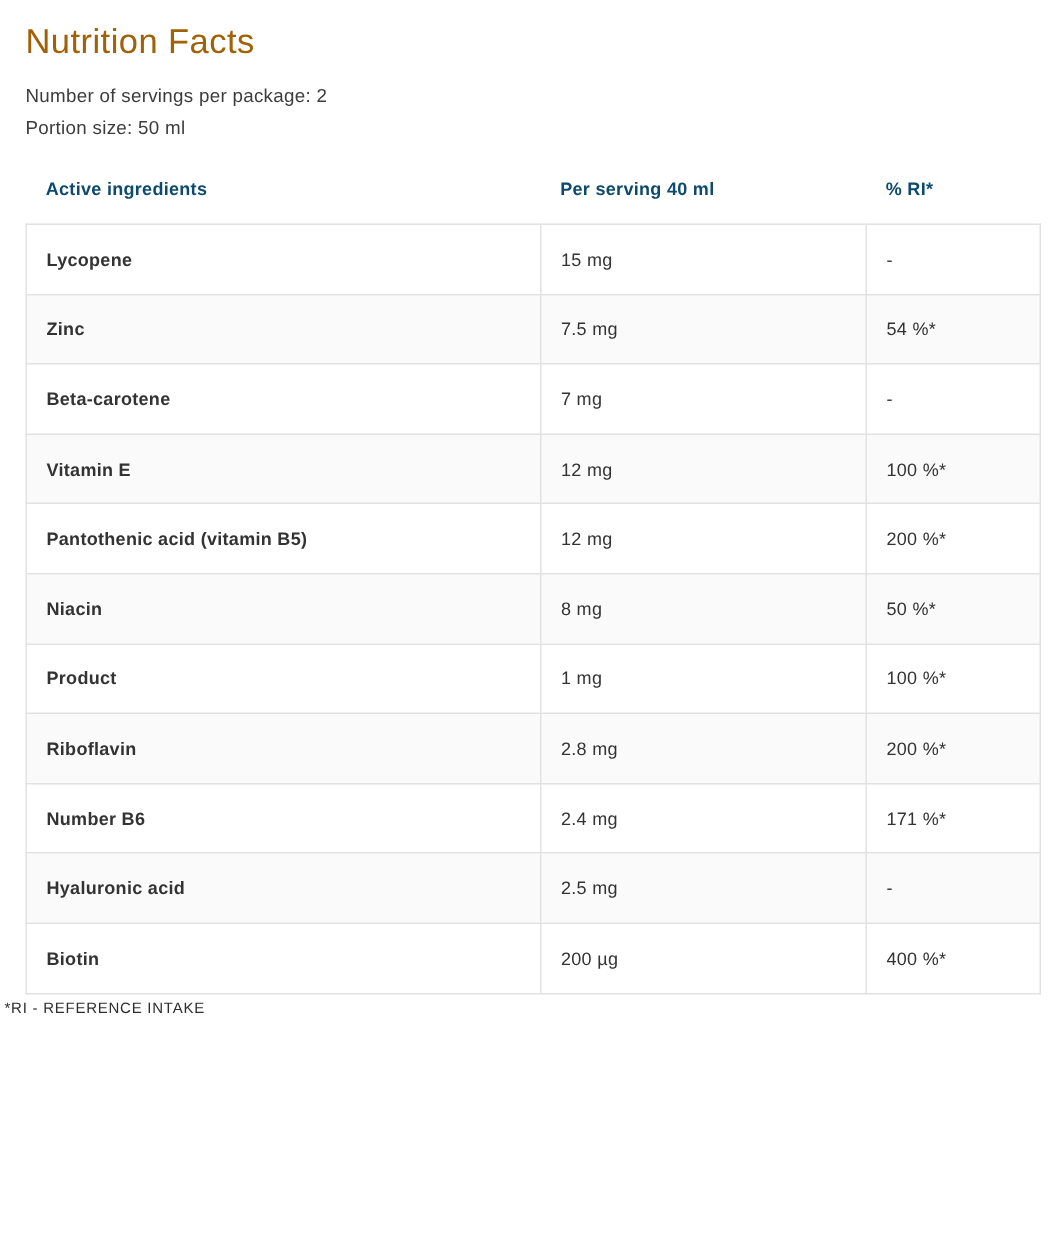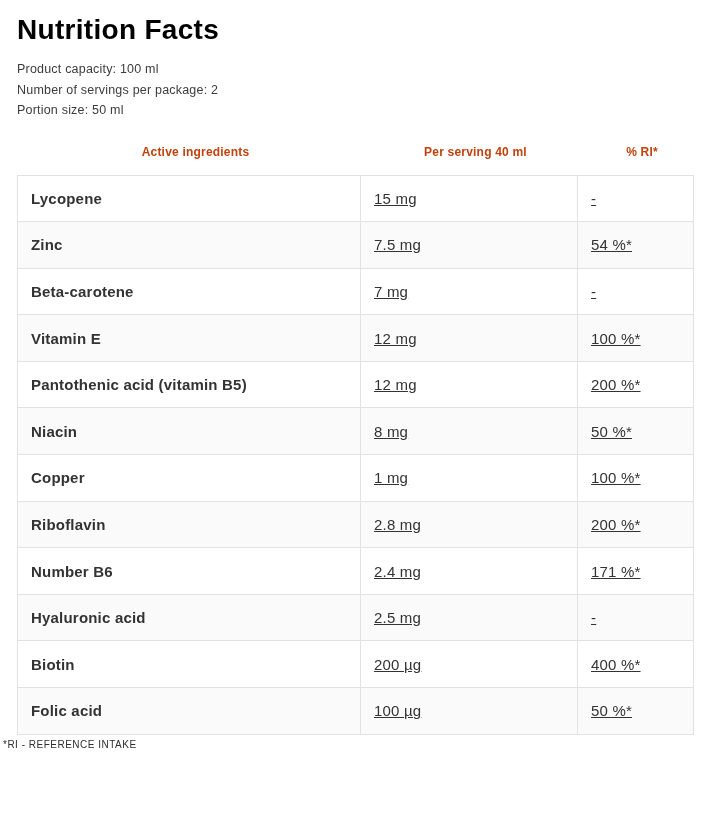--- a/index.html
+++ b/index.html
@@ -13,23 +13,23 @@
     font-family: "Liberation Sans", sans-serif;
     color: #2b2b2b;
     overflow: hidden;
   }
   .page {
     padding: 12px 16px 0 17px;
     box-sizing: border-box;
     width: 709px;
   }
   .page-title {
-    font-size: 28px;
-    font-weight: 700;
-    color: #000000;
+    font-size: 23px;
+    font-weight: 400;
+    color: #a16207;
     letter-spacing: 0.3px;
     margin: 2px 0 13px 0;
   }
   .meta-block {
     margin-bottom: 8px;
   }
   .meta-line {
     font-size: 12.5px;
     line-height: 20.5px;
     color: #3c3c3c;
@@ -39,68 +39,66 @@
     border-collapse: collapse;
     table-layout: fixed;
     width: 676px;
   }
   table.nutrition-table col.c1 { width: 343px; }
   table.nutrition-table col.c2 { width: 217px; }
   table.nutrition-table col.c3 { width: 116px; }
   table.nutrition-table thead th {
     height: 46px;
     padding: 0 0 0 13px;
-    text-align: center;
+    text-align: left;
     vertical-align: middle;
     font-size: 12px;
     font-weight: 700;
-    color: #c2410c;
+    color: #0c4a6e;
     letter-spacing: 0.2px;
     border: none;
     background: #ffffff;
   }
   table.nutrition-table tbody td {
     height: 45.6px;
     padding: 0 0 0 13px;
     vertical-align: middle;
-    font-size: 15px;
+    font-size: 12px;
     color: #333333;
     letter-spacing: 0.2px;
     border: 1px solid #e2e2e2;
     background: transparent;
   }
   table.nutrition-table tbody tr:nth-child(even) td {
     background: #fafafa;
   }
   td.cell-name {
     font-weight: 700;
     color: #2b2b2b;
   }
   td.cell-amount, td.cell-ri {
     font-weight: 400;
     color: #3a3a3a;
-    text-decoration: underline;
   }
   .footnote {
     margin: 4px 0 0 -14px;
     font-size: 10px;
     letter-spacing: 0.5px;
     color: #2e2e2e;
     text-transform: uppercase;
   }
 </style>
 </head>
 <body>
 
 <div class="page">
 
   <h1 class="page-title">Nutrition Facts</h1>
 
   <div class="meta-block">
-    <div class="meta-line">Product capacity: 100 ml</div>
     <div class="meta-line">Number of servings per package: 2</div>
     <div class="meta-line">Portion size: 50 ml</div>
   </div>
 
   <table class="nutrition-table">
     <colgroup>
         <col class="c1">
         <col class="c2">
         <col class="c3">
       </colgroup>
@@ -136,21 +134,21 @@
         <td class="cell-name">Pantothenic acid (vitamin B5)</td>
         <td class="cell-amount">12 mg</td>
         <td class="cell-ri">200 %*</td>
       </tr>
       <tr>
         <td class="cell-name">Niacin</td>
         <td class="cell-amount">8 mg</td>
         <td class="cell-ri">50 %*</td>
       </tr>
       <tr>
-        <td class="cell-name">Copper</td>
+        <td class="cell-name">Product</td>
         <td class="cell-amount">1 mg</td>
         <td class="cell-ri">100 %*</td>
       </tr>
       <tr>
         <td class="cell-name">Riboflavin</td>
         <td class="cell-amount">2.8 mg</td>
         <td class="cell-ri">200 %*</td>
       </tr>
       <tr>
         <td class="cell-name">Number B6</td>
@@ -160,23 +158,18 @@
       <tr>
         <td class="cell-name">Hyaluronic acid</td>
         <td class="cell-amount">2.5 mg</td>
         <td class="cell-ri">-</td>
       </tr>
       <tr>
         <td class="cell-name">Biotin</td>
         <td class="cell-amount">200 µg</td>
         <td class="cell-ri">400 %*</td>
       </tr>
-      <tr>
-        <td class="cell-name">Folic acid</td>
-        <td class="cell-amount">100 µg</td>
-        <td class="cell-ri">50 %*</td>
-      </tr>
     </tbody>
   </table>
 
   <div class="footnote">*RI - REFERENCE INTAKE</div>
 
 </div>
 
 </body></html>

